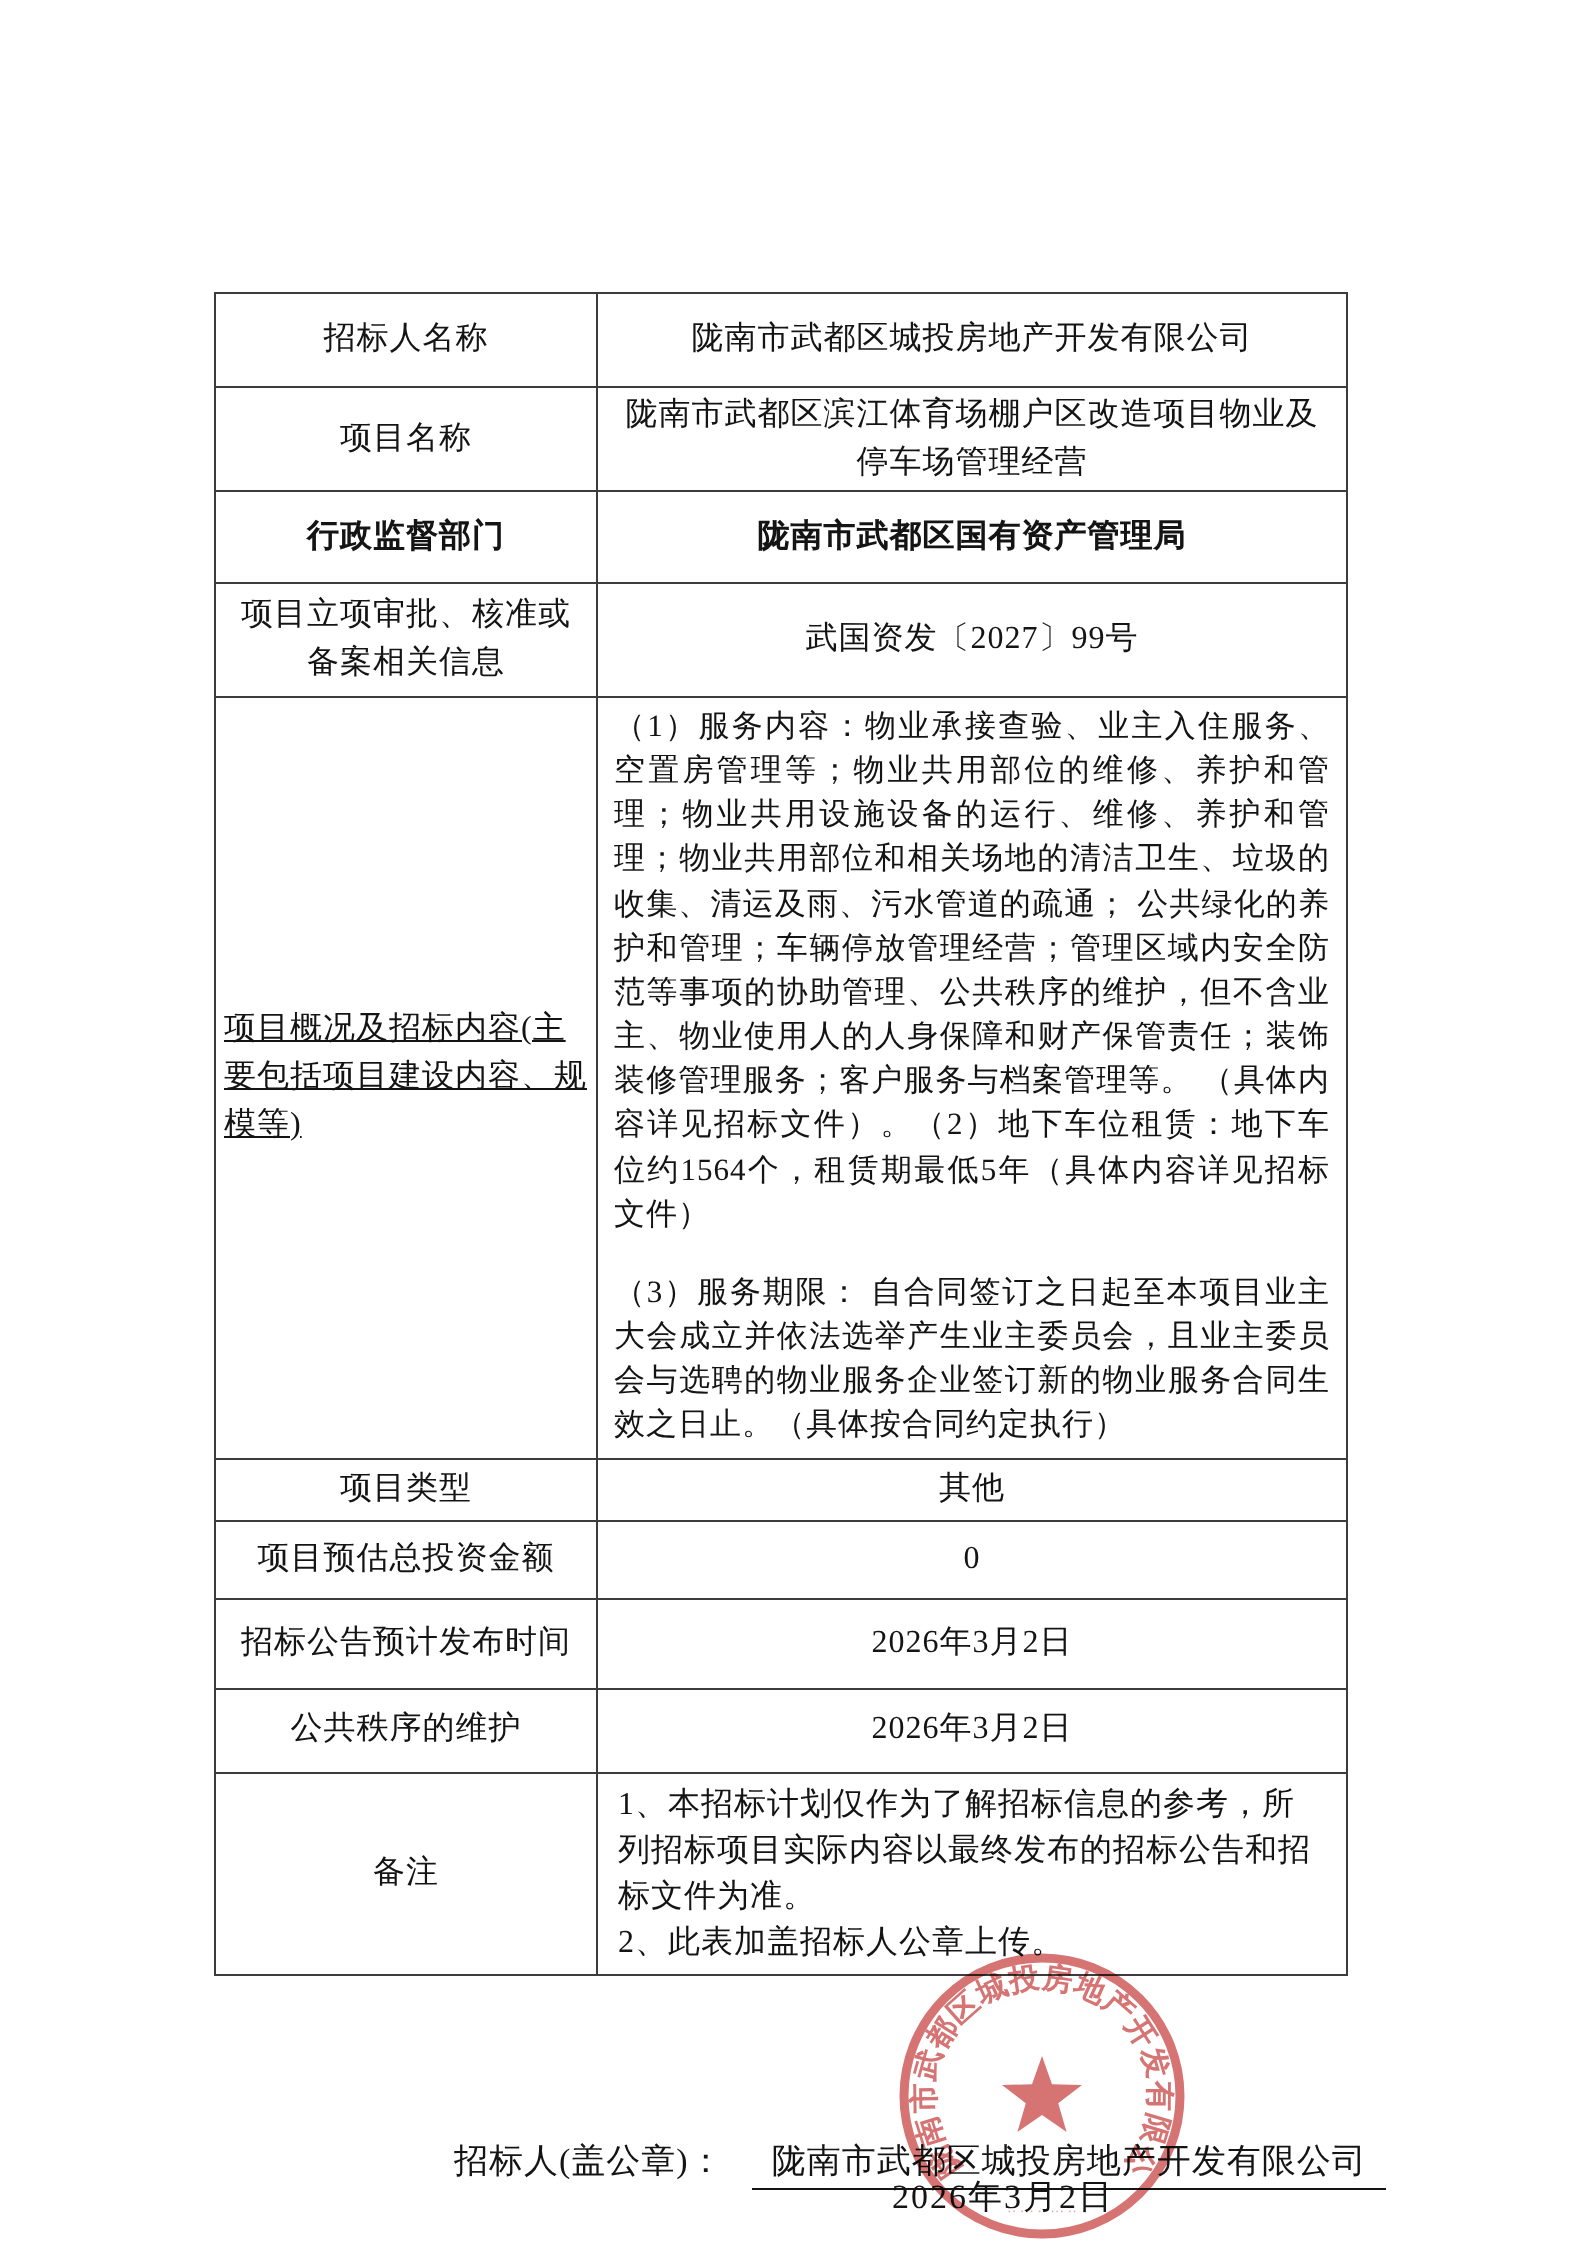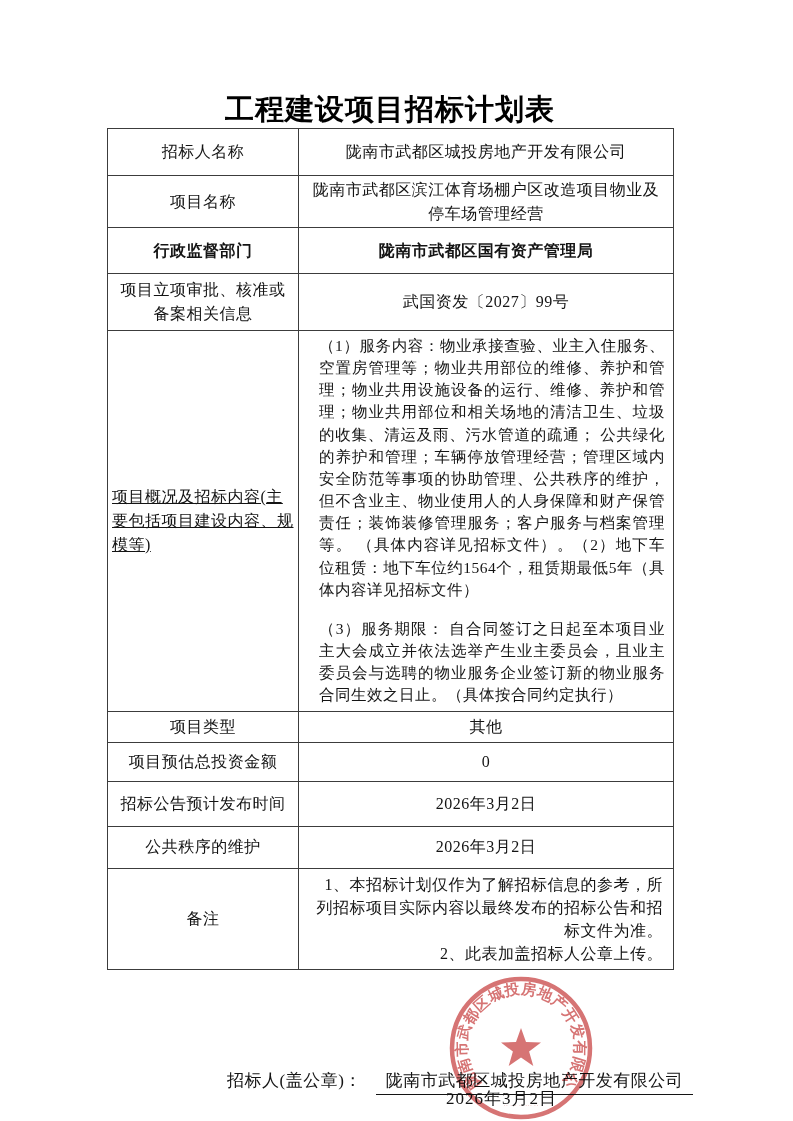--- a/index.html
+++ b/index.html
@@ -7,21 +7,21 @@
     position:relative; width:793px; height:1121px; background:#ffffff;
     font-family:"Liberation Serif","DejaVu Serif",serif; color:#141414;
     overflow:hidden;
   }
   .doc-title {
     position:absolute; top:90px; left:0; width:780px; text-align:center;
     font-size:29px; font-weight:bold; letter-spacing:1px;
     font-family:"Liberation Sans","DejaVu Sans",sans-serif; color:#000;
   }
   table.plan {
-    position:absolute; left:107px; top:128px; width:567px;
+    position:absolute; left:107px; top:146px; width:567px;
     border-collapse:collapse; table-layout:fixed;
   }
   table.plan td { border:1px solid #3c3c3c; vertical-align:middle; }
   td.lbl {
     width:180px; text-align:center; font-size:16px; padding:2px 5px;
     letter-spacing:0.5px; line-height:1.5;
   }
   td.val { text-align:center; font-size:16px; padding:2px 10px; line-height:1.45; letter-spacing:0.5px; }
   tr.r1  { height:47px; }
   tr.r2  { height:52px; }
@@ -30,36 +30,35 @@
   tr.r5  { height:327px; }
   tr.r6  { height:31px; }
   tr.r7  { height:39px; }
   tr.r8  { height:38px; }
   tr.r9  { height:43px; }
   tr.r10 { height:45px; }
   tr.r11 { height:42px; }
   tr.r12 { height:92px; }
   td.lbl-left { text-align:left; padding:2px 4px;text-decoration:underline; }
   td.val-big { text-align:justify; padding:4px 8px; font-size:15.5px; }
-  td.val-big p { margin:0 0 17px 12px; line-height:1.43; }
+  td.val-big p { margin:0 0 17px 0; line-height:1.43; }
   td.val-big p:last-child { margin-bottom:0; }
-  td.val-left { text-align:right; font-size:16px; padding:4px 10px;border-radius:14px; }
+  td.val-left { text-align:left; font-size:16px; padding:4px 10px;border-radius:14px; }
   td.val-left p { margin:0; line-height:1.45; }
   .sig-line { position:absolute; top:1037px; left:227px; font-size:17px; letter-spacing:0.5px;margin-top:32px; }
   .sig-name { display:inline-block; border-bottom:1px solid #141414; padding:0 10px 2px 10px; margin-left:14px; }
   .sig-date { position:absolute; top:1087px; left:446px; font-size:17px; letter-spacing:1px; }
   .seal { position:absolute; left:441px; top:975px; width:160px; height:160px;
           opacity:0.85; mix-blend-mode:multiply; pointer-events:none; }
 </style>
 </head>
 <body>
 
 <div class="page">
 
-  <div class="doc-title">工程建设项目招标计划表</div>
 
   <table class="plan">
     <tbody>
       <tr class="r1">
         <td class="lbl">招标人名称</td>
         <td class="val">陇南市武都区城投房地产开发有限公司</td>
       </tr>
       <tr class="r2">
         <td class="lbl">项目名称</td>
         <td class="val">陇南市武都区滨江体育场棚户区改造项目物业及停车场管理经营</td>

